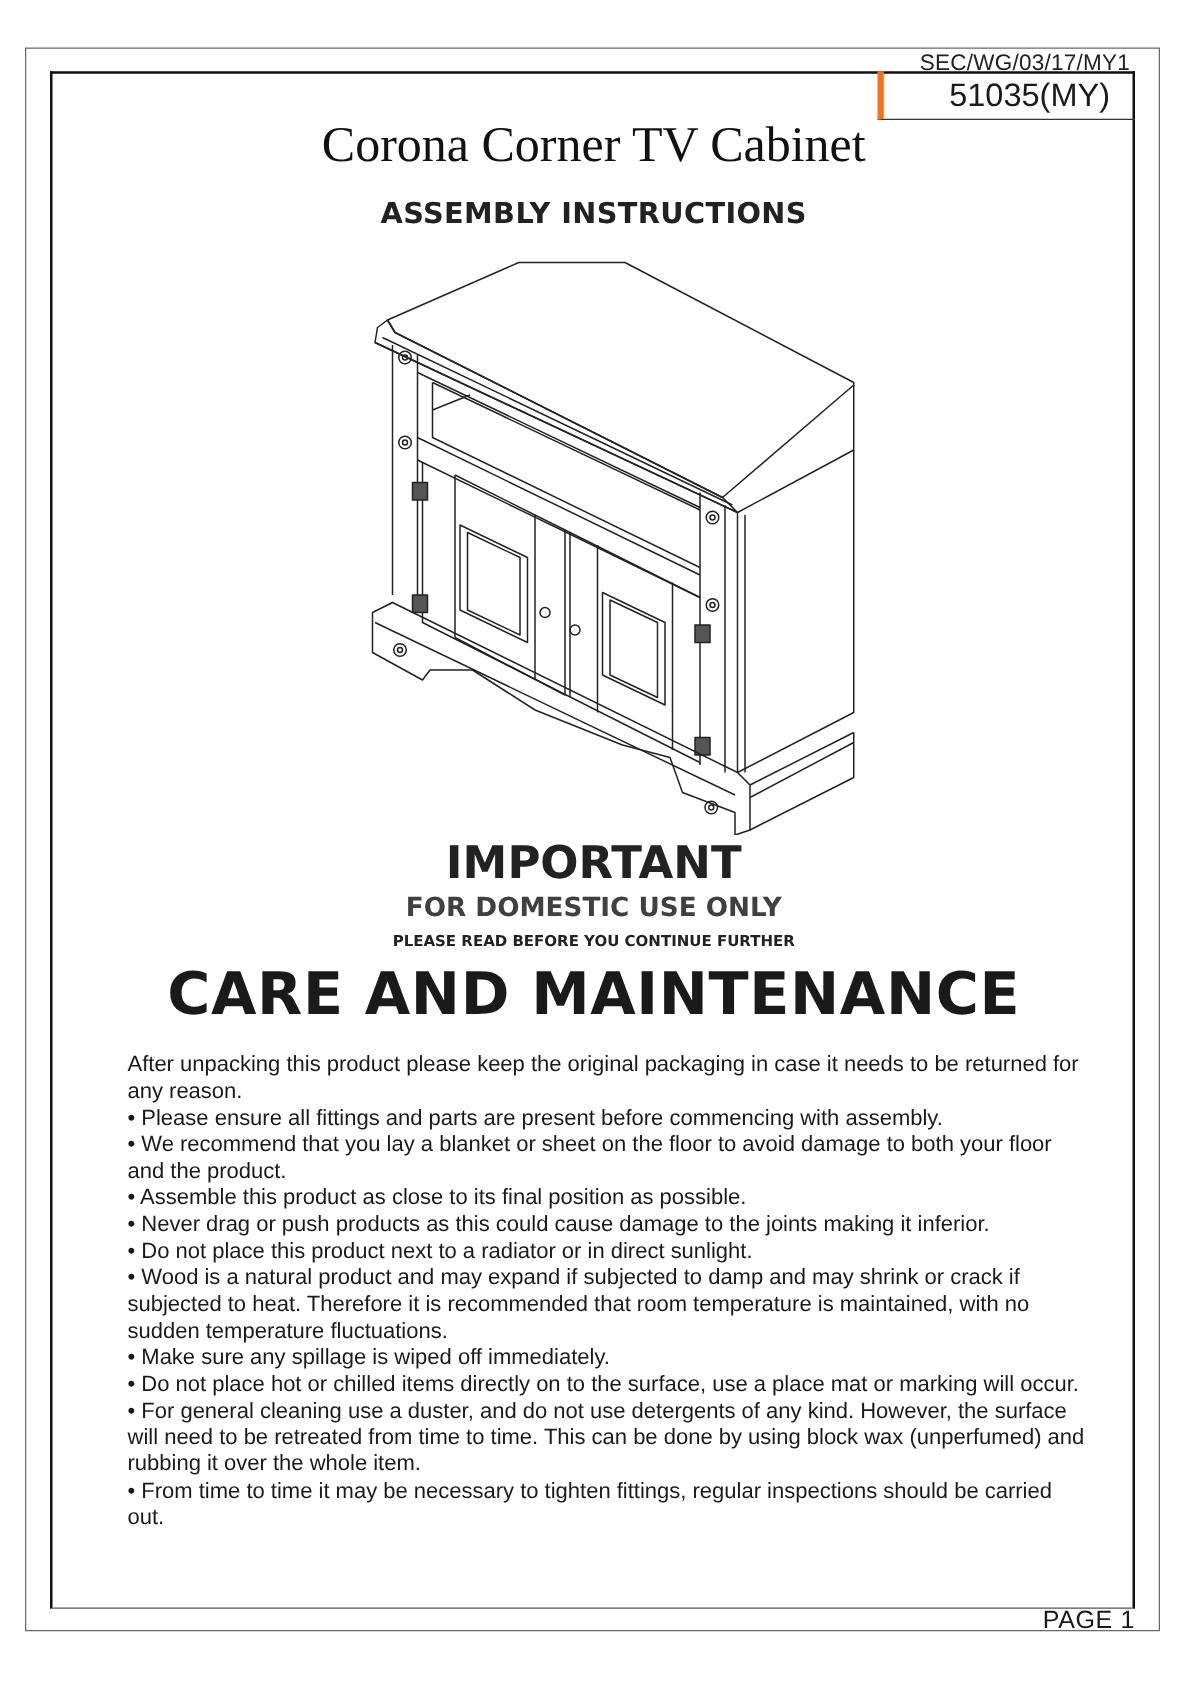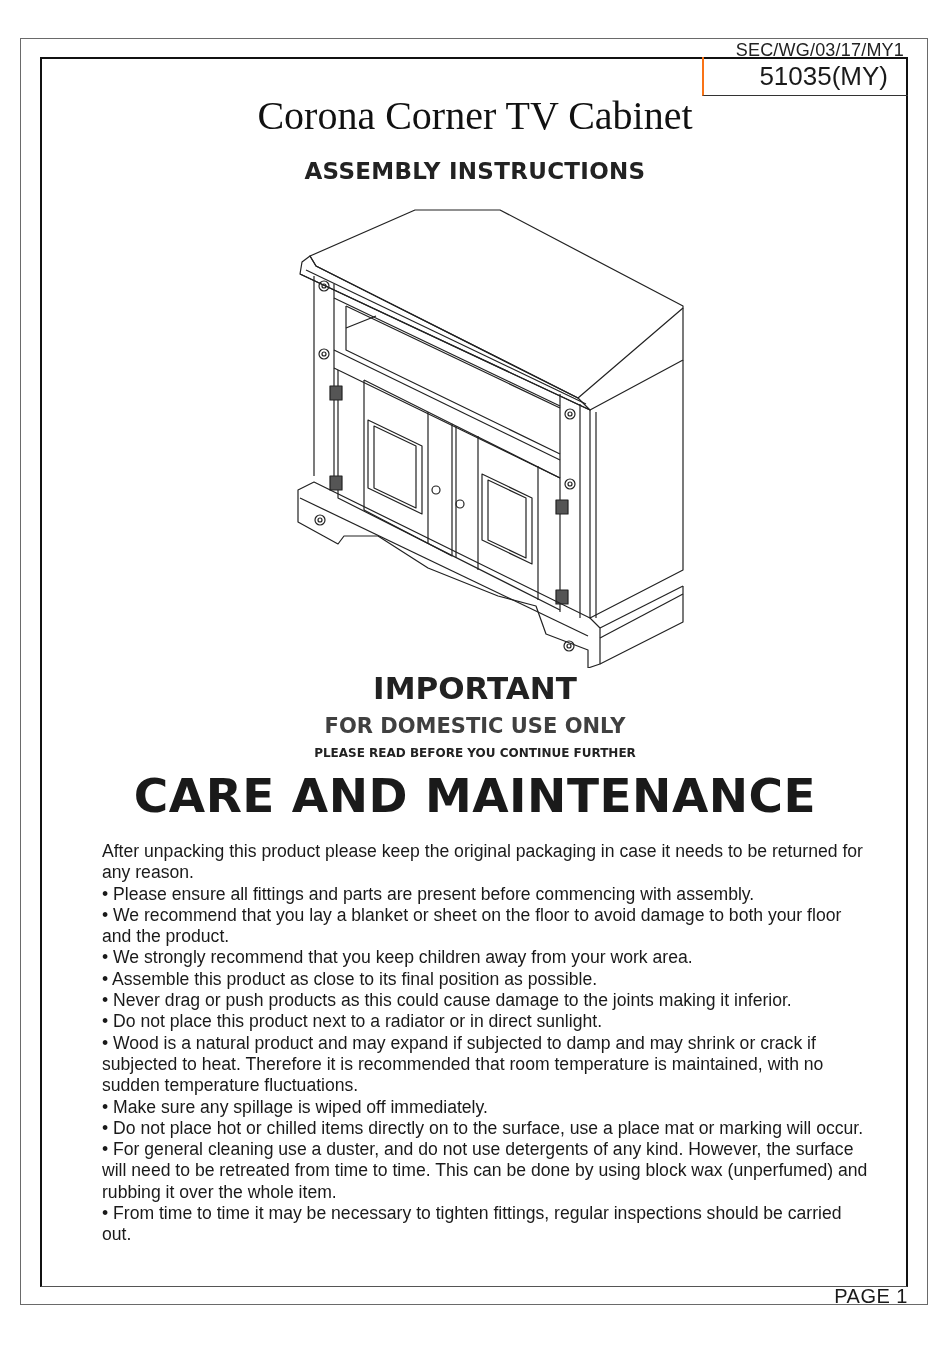--- a/index.html
+++ b/index.html
@@ -1,25 +1,25 @@
 <!DOCTYPE html>
 <html><head>
   <meta charset="utf-8">
   <style>
     html, body { margin: 0; padding: 0; background: #ffffff; }
     body { width: 950px; height: 1349px; position: relative; overflow: hidden; font-family: "Liberation Sans", sans-serif; color: #1a1a1a; }
     .outer-border { position: absolute; left: 20px; top: 38px; width: 908px; height: 1267px; border: 1px solid #6a6a6a; box-sizing: border-box; }
     .inner-border { position: absolute; left: 40px; top: 57px; width: 868px; height: 1230px; border-left: 2px solid #111; border-top: 2px solid #111; border-right: 2px solid #111; border-bottom: 1px solid #555; box-sizing: border-box; }
     .doc-ref { position: absolute; right: 46px; top: 40px; font-size: 18px; letter-spacing: 0.2px; color: #222; }
-    .code-box { position: absolute; left: 702px; top: 57px; width: 206px; height: 39px; border-left: 2px solid #f97316; border-bottom: 1px solid #333; box-sizing: border-box; }
+    .code-box { position: absolute; left: 702px; top: 57px; width: 206px; height: 39px; border-left: 5px solid #f97316; border-bottom: 1px solid #333; box-sizing: border-box; }
     .code-text { position: absolute; right: 20px; top: 4px; font-size: 26px; color: #1a1a1a; }
     .title { position: absolute; left: 0; right: 0; top: 92px; text-align: center; font-family: "Liberation Serif", serif; font-size: 40px; color: #111; }
     .subtitle { position: absolute; left: 0; right: 0; top: 158px; text-align: center; font-family: "DejaVu Sans", sans-serif; font-weight: bold; font-size: 23px; color: #222; letter-spacing: 0.3px; }
     .illustration { position: absolute; left: 288px; top: 198px; width: 410px; height: 470px; }
-    .important { position: absolute; left: 0; right: 0; top: 670px; text-align: center; font-family: "DejaVu Sans", sans-serif; font-weight: bold; font-size: 31px; color: #222; }
+    .important { position: absolute; left: 0; right: 0; top: 670px; text-align: center; font-family: "DejaVu Sans", sans-serif; font-weight: bold; font-size: 36px; color: #222; }
     .domestic { position: absolute; left: 0; right: 0; top: 714px; text-align: center; font-family: "DejaVu Sans", sans-serif; font-weight: bold; font-size: 21px; color: #404040; }
     .read-before { position: absolute; left: 0; right: 0; top: 746px; text-align: center; font-family: "DejaVu Sans", sans-serif; font-weight: bold; font-size: 12px; color: #222; }
     .care-heading { position: absolute; left: 0; right: 0; top: 768px; text-align: center; font-family: "DejaVu Sans", sans-serif; font-weight: bold; font-size: 47px; color: #1a1a1a; letter-spacing: 0.5px; }
     .body-text { position: absolute; left: 102px; top: 841px; width: 770px; font-size: 17.6px; line-height: 21.3px; color: #1a1a1a; }
     .body-text p { margin: 0; }
     .page-number { position: absolute; right: 42px; top: 1285px; font-size: 20px; color: #1a1a1a; letter-spacing: 0.5px; }
   </style>
 </head>
 <body>
 
@@ -100,21 +100,20 @@
 
 <div class="important">IMPORTANT</div>
 <div class="domestic">FOR DOMESTIC USE ONLY</div>
 <div class="read-before">PLEASE READ BEFORE YOU CONTINUE FURTHER</div>
 <div class="care-heading">CARE AND MAINTENANCE</div>
 
 <div class="body-text">
   <p>After unpacking this product please keep the original packaging in case it needs to be returned for any reason.</p>
   <p>• Please ensure all fittings and parts are present before commencing with assembly.</p>
   <p>• We recommend that you lay a blanket or sheet on the floor to avoid damage to both your floor and the product.</p>
-  <p>• We strongly recommend that you keep children away from your work area.</p>
   <p>• Assemble this product as close to its final position as possible.</p>
   <p>• Never drag or push products as this could cause damage to the joints making it inferior.</p>
   <p>• Do not place this product next to a radiator or in direct sunlight.</p>
   <p>• Wood is a natural product and may expand if subjected to damp and may shrink or crack if subjected to heat. Therefore it is recommended that room temperature is maintained, with no sudden temperature fluctuations.</p>
   <p>• Make sure any spillage is wiped off immediately.</p>
   <p>• Do not place hot or chilled items directly on to the surface, use a place mat or marking will occur.</p>
   <p>• For general cleaning use a duster, and do not use detergents of any kind. However, the surface will need to be retreated from time to time. This can be done by using block wax (unperfumed) and rubbing it over the whole item.</p>
   <p>• From time to time it may be necessary to tighten fittings, regular inspections should be carried out.</p>
 </div>
 

